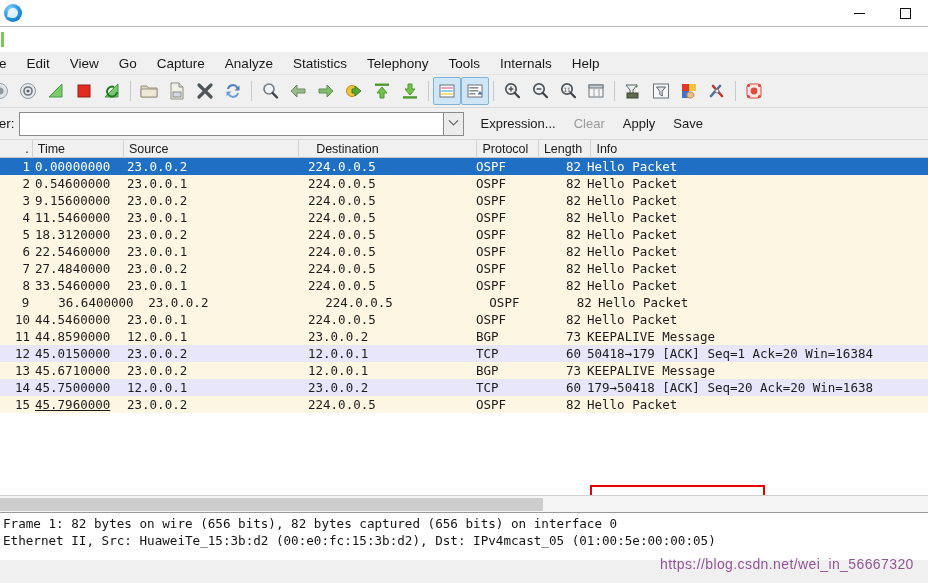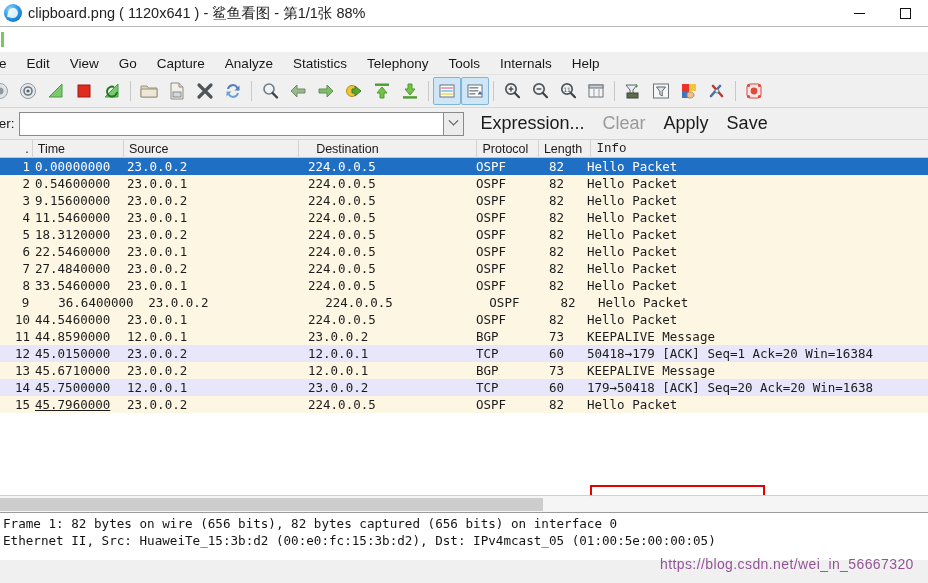--- a/index.html
+++ b/index.html
@@ -94,21 +94,21 @@
     flex:0 0 auto; width:425px; height:24px; background:#fff;
     border:1px solid #8a8a8a; display:flex; align-items:center;
     font-size:12px; padding-left:4px; color:#111;
   }
   .filter-combo{
     width:20px; height:24px; background:#ececec; border:1px solid #8a8a8a;
     border-left:none; display:flex; align-items:center; justify-content:center;
   }
   .chev{ width:7px; height:7px; border-right:1.4px solid #4a4a4a; border-bottom:1.4px solid #4a4a4a;
          transform: rotate(45deg) translate(-2px,-2px); }
-  .filter-btn{ font-size:18px; color:#1a1a1a; padding:2px 9px; white-space:nowrap; }
+  .filter-btn{ font-size:13px; color:#1a1a1a; padding:2px 9px; white-space:nowrap; }
   .filter-btn.dim{ color:#9a9a9a; }
 
   
   .packet-pane{
     position:relative; background:#ffffff; height:355px; overflow:hidden;
   }
   .col-header{
     height:18px; background:#f0f0f0; display:flex; align-items:center;
     border-bottom:1px solid #c6c6c6; font-size:12.5px; color:#1a1a1a;
     font-family:"Liberation Sans", sans-serif;
@@ -117,21 +117,21 @@
     height:18px; display:flex; align-items:center;
     border-right:1px solid #d2d2d2; padding-left:5px; overflow:hidden; white-space:nowrap;
   }
   .prow{
     height:17px; display:flex; align-items:center;
     font-family:"DejaVu Sans Mono","Liberation Mono", monospace;
     font-size:12.5px; color:#1c1c1c; white-space:nowrap;
   }
   .prow .c{ overflow:hidden; white-space:nowrap; }
   .c-no{ text-align:right; padding-right:3px; }
-  .c-len{ text-align:center; padding-right:4px; }
+  .c-len{ text-align:right; padding-right:4px; }
   .prow.selected{ background:#1f6fc4; color:#ffffff; }
   .prow.bg-ospf{ background:#fdf6e3; }
   .prow.bg-tcp{ background:#e7e6fb; }
 
   .redbox{
     position:absolute; border:2px solid #e60000; pointer-events:none;
   }
 
   
   .hscroll-wrap{
@@ -161,21 +161,20 @@
     letter-spacing:.4px; pointer-events:none;
   }
 </style>
 </head>
 <body>
 
 <div id="app">
 
   <div class="viewer-titlebar">
     <div class="viewer-icon"></div>
-    <div class="viewer-title">clipboard.png ( 1120x641 ) - 鲨鱼看图 - 第1/1张 88%</div>
     <div class="win-btns">
       <div class="win-btn">
           <span class="min-glyph"></span>
         </div>
       <div class="win-btn">
           <span class="max-glyph"></span>
         </div>
     </div>
   </div>
 
@@ -403,21 +402,21 @@
     </div>
 
     <div class="packet-pane">
       <div class="col-header">
         <div class="ch" style="width:33px; justify-content:flex-end; padding-right:3px;">.</div>
         <div class="ch" style="width:92px;">Time</div>
         <div class="ch" style="width:177px;">Source</div>
         <div class="ch" style="width:168px;margin-left:12px;">Destination</div>
         <div class="ch" style="width:62px;">Protocol</div>
         <div class="ch" style="width:53px;">Length</div>
-        <div class="ch" style="width:340px; border-right:none;font-family:Liberation Mono, monospace;">Info</div>
+        <div class="ch" style="width:340px; border-right:none;">Info</div>
       </div>
 
       <div id="rows">
           <div class="prow selected">
             <div class="c c-no" style="width: 33px;">1</div>
             <div class="c " style="width: 92px; padding-left: 2px;">0.00000000</div>
             <div class="c " style="width: 177px; padding-left: 2px;">23.0.0.2</div>
             <div class="c " style="width: 168px; padding-left: 6px;">224.0.0.5</div>
             <div class="c " style="width: 62px; padding-left: 6px;">OSPF</div>
             <div class="c c-len" style="width: 53px;">82</div>

